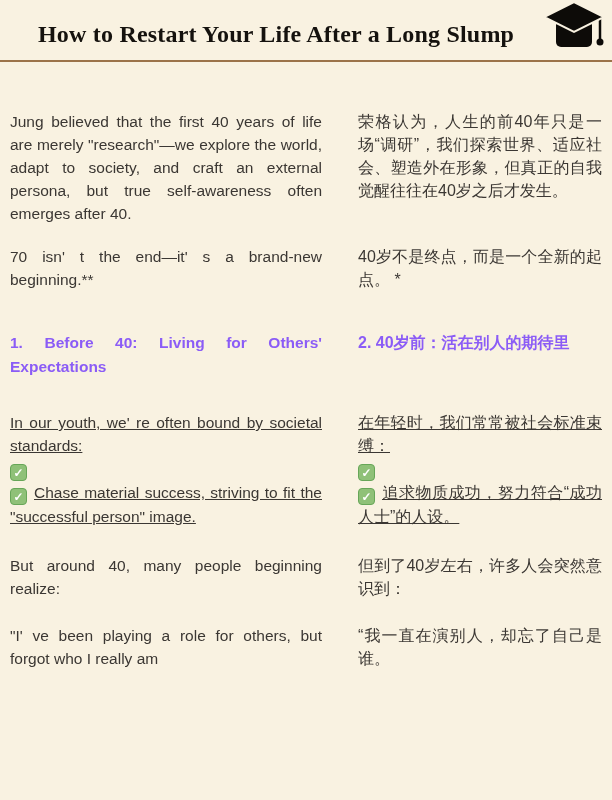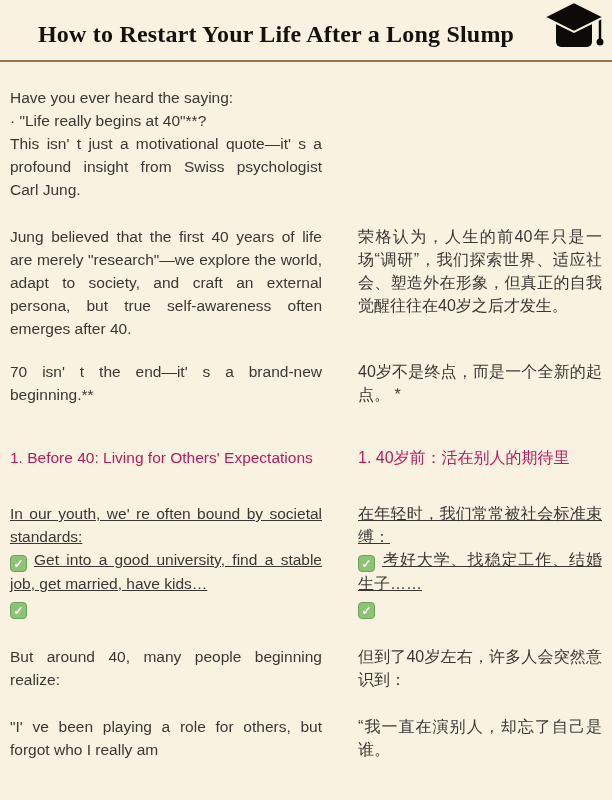--- a/index.html
+++ b/index.html
@@ -38,22 +38,22 @@
   .r3 { margin-top: 40px; }
   .r4 { margin-top: 32px; text-decoration: underline; }
   .r5 { margin-top: 26px; }
   .r6 { margin-top: 24px; }
 
   .cell p { text-align: justify; }
   .cell.en p { font-size: 15.5px; line-height: 23px; }
   .cell.zh p { font-size: 16px;   line-height: 23px; }
 
   .row.heading p {
-    font-weight: 400;
-    color: #be185d;
+    font-weight: 700;
+    color: #8b5cf6;
     line-height: 24px;
   }
 
   .checkbox {
     display: inline-block;
     width: 17px; height: 17px;
     background: #8fc178;
     border: 1px solid #67a658;
     border-radius: 4px;
     margin-right: 7px;
@@ -84,25 +84,20 @@
         <polygon points="36,2 66,17 36,32 6,17" fill="#0d0b08" stroke="#f9f2e1" stroke-width="2"></polygon>
       </svg>
     </div>
   </header>
 
   <div class="divider"></div>
 
   <main>
 
     <section class="row r0">
-      <div class="cell en">
-        <p>Have you ever heard the saying:</p>
-        <p>· "Life really begins at 40"**?</p>
-        <p>This isn' t just a motivational quote—it' s a profound insight from Swiss psychologist Carl Jung.</p>
-      </div>
     </section>
 
     <section class="row r1">
       <div class="cell en">
         <p>Jung believed that the first 40 years of life are merely "research"—we explore the world, adapt to society, and craft an external persona, but true self-awareness often emerges after 40.</p>
       </div>
       <div class="cell zh">
         <p>荣格认为，人生的前40年只是一场“调研”，我们探索世界、适应社会、塑造外在形象，但真正的自我觉醒往往在40岁之后才发生。</p>
       </div>
     </section>
@@ -114,34 +109,34 @@
       <div class="cell zh">
         <p>40岁不是终点，而是一个全新的起点。 *</p>
       </div>
     </section>
 
     <section class="row r3 heading">
       <div class="cell en">
         <p>1.  Before  40:  Living  for  Others' Expectations</p>
       </div>
       <div class="cell zh">
-        <p>1. 40岁前：活在别人的期待里</p>
+        <p>2. 40岁前：活在别人的期待里</p>
       </div>
     </section>
 
     <section class="row r4">
       <div class="cell en">
         <p>In our youth, we' re often bound by societal standards:</p>
-        <p><span class="checkbox"><span class="check-glyph">✓</span></span><span>Get into a good university, find a stable job, get married, have kids…</span></p>
         <p><span class="checkbox"><span class="check-glyph">✓</span></span></p>
+        <p><span class="checkbox"><span class="check-glyph">✓</span></span><span>Chase material success, striving to fit the "successful person" image.</span></p>
       </div>
       <div class="cell zh">
         <p>在年轻时，我们常常被社会标准束缚：</p>
-        <p><span class="checkbox"><span class="check-glyph">✓</span></span><span>考好大学、找稳定工作、结婚生子……</span></p>
         <p><span class="checkbox"><span class="check-glyph">✓</span></span></p>
+        <p><span class="checkbox"><span class="check-glyph">✓</span></span><span>追求物质成功，努力符合“成功人士”的人设。</span></p>
       </div>
     </section>
 
     <section class="row r5">
       <div class="cell en">
         <p>But around 40, many people beginning realize:</p>
       </div>
       <div class="cell zh">
         <p>但到了40岁左右，许多人会突然意识到：</p>
       </div>

